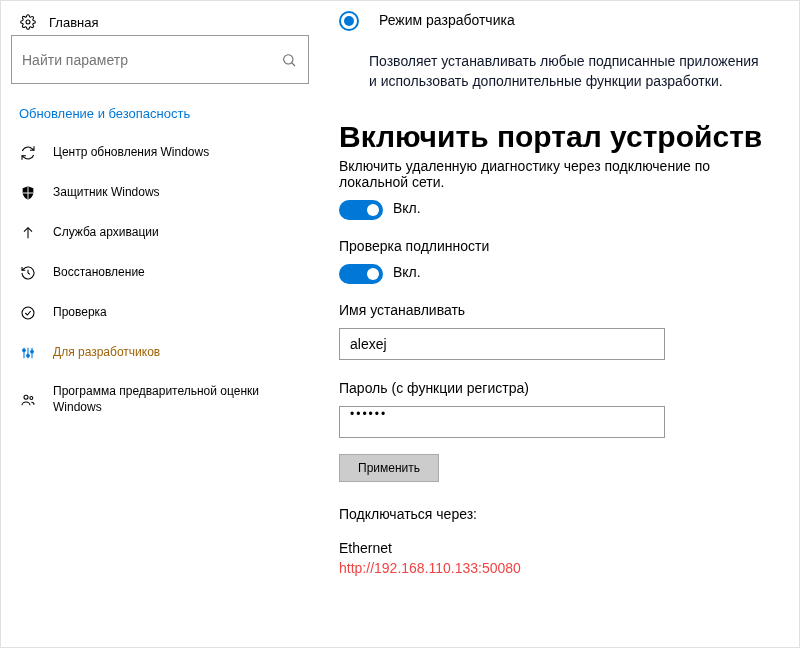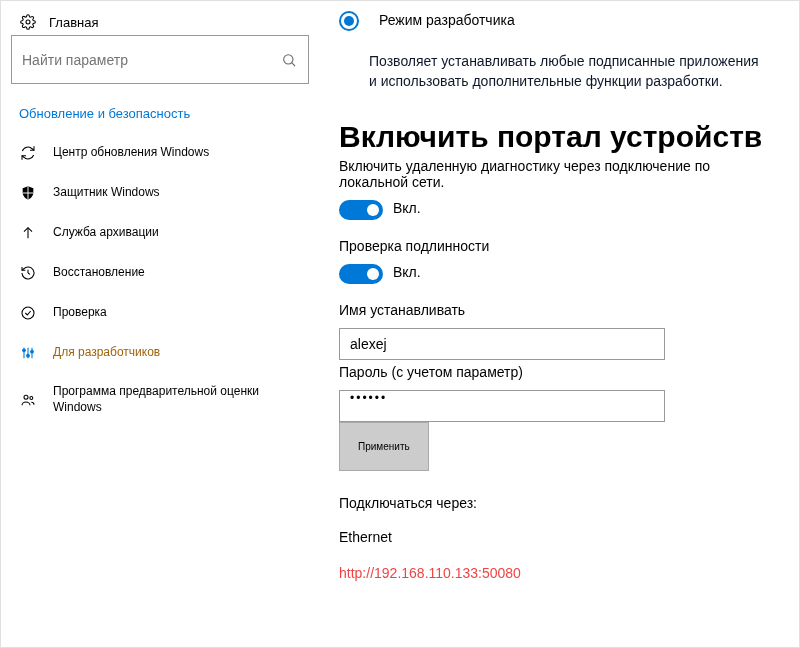--- a/index.html
+++ b/index.html
@@ -18,25 +18,25 @@
 .radio-row{display:flex;align-items:flex-start;gap:20px;margin-bottom:20px}
 .radio-outer{width:20px;height:20px;border:2px solid #0078d7;border-radius:50%;display:flex;align-items:center;justify-content:center;flex-shrink:0}
 .radio-inner{width:10px;height:10px;background:#0078d7;border-radius:50%}
 .radio-label{font-size:14px;padding-top:1px}
 .radio-desc{color:#0f172a;font-size:14px;line-height:1.45;margin:4px 0 28px 30px}
 h2.section-h{font-weight:700;font-size:30px;margin-bottom:0}
 .field-label{font-size:14px;margin-bottom:10px;margin-top:4px}
 .toggle-row{display:flex;align-items:flex-start;gap:10px;margin-bottom:18px}
 .toggle{width:44px;height:20px;background:#0078d7;border-radius:10px;position:relative;cursor:pointer}
 .toggle .knob{width:12px;height:12px;background:#fff;border-radius:50%;position:absolute;top:4px;right:4px}
-.text-input{width:326px;height:32px;border:1px solid #999;padding:0 10px;font-size:14px;outline:none}
+.text-input{width:326px;height:32px;border:1px solid #999;padding:0 10px;font-size:14px;margin-bottom:16px;outline:none}
 .pw-dots{letter-spacing:2px;font-size:12px}
-.btn{background:#ccc;border:1px solid #aaa;padding:18px 18px;font-size:10px;cursor:pointer;margin-bottom:24px}
+.btn{background:#ccc;border:1px solid #aaa;padding:6px 18px;font-size:12px;cursor:pointer;margin-bottom:24px}
 .connect-label{font-size:14px;margin-bottom:18px}
-.connection-name{font-size:14px;margin-bottom:20px}
+.connection-name{font-size:14px;margin-bottom:4px}
 .connection-url{color:#ef4444;font-size:14px;cursor:pointer}
 </style>
 </head>
 <body>
 
 <div class="sidebar">
   <div class="home-row">
     <span class="icon">
       <svg viewBox="0 0 24 24" fill="none" stroke="#000" stroke-width="1.6">
           <circle cx="12" cy="12" r="3"></circle>
@@ -157,21 +157,21 @@
   <div class="toggle-row">
     <div class="toggle">
         <div class="knob"></div>
       </div>
     <span>Вкл.</span>
   </div>
 
   <div class="field-label">Имя устанавливать</div>
   <input class="text-input" type="text" value="alexej" style="">
 
-  <div class="field-label">Пароль (с учетом параметр)</div>
+  <div class="field-label">Пароль (с функции регистра)</div>
   <div class="text-input pw-dots"><span>••••••</span></div>
 
   <button class="btn">Применить</button>
 
   <div class="connect-label">Подключаться через:</div>
   <div class="connection-name">Ethernet</div>
   <div class="connection-url">http://192.168.110.133:50080</div>
 </div>
 
 </body></html>

